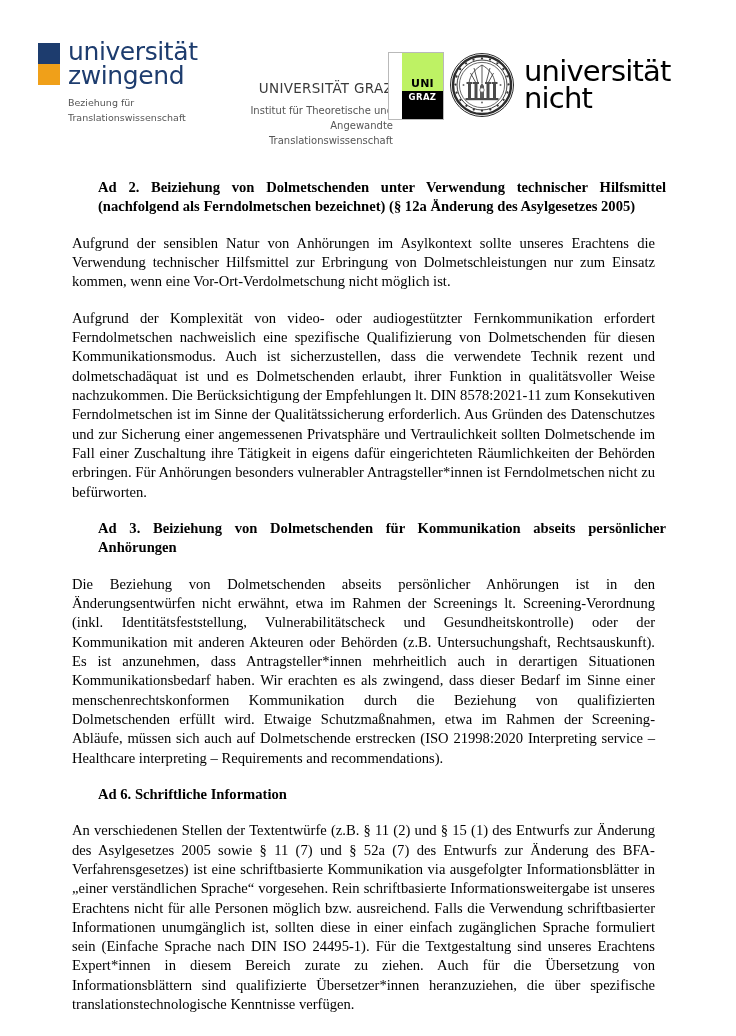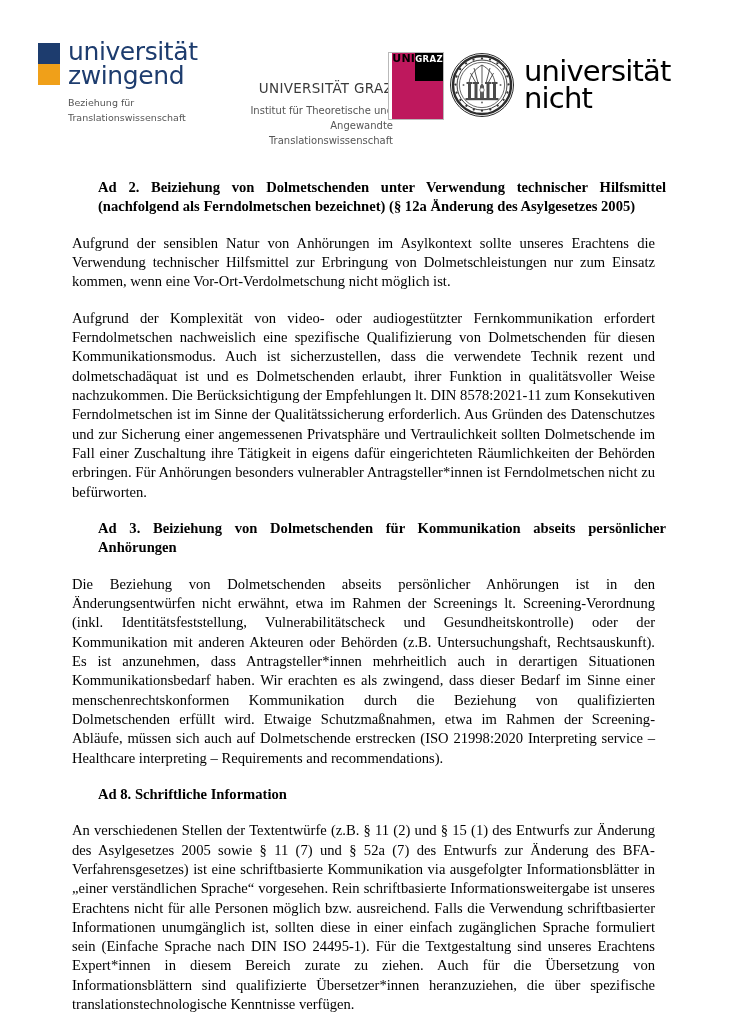--- a/index.html
+++ b/index.html
@@ -101,23 +101,24 @@
     width: 56px;
     height: 68px;
     border: 1px solid #b9b9b9;
     background: #ffffff;
     box-sizing: border-box;
     display: flex;
   }
   .graz-mark-strip { width: 13px; background: #ffffff; }
   .graz-mark-body {
     flex: 1;
-    background: #be185d;
+    background: #bef264;
     position: relative;
     display: flex;
+    flex-direction: column;
     justify-content: flex-end;
   }
   .graz-mark-uni {
     font-family: "DejaVu Sans", sans-serif;
     font-weight: bold;
     font-size: 11px;
     color: #000000;
     text-align: center;
     line-height: 1;
     padding-bottom: 2px;
@@ -284,17 +285,17 @@
   <p class="heading last-line-left">Ad 2. Beiziehung von Dolmetschenden unter Verwendung technischer Hilfsmittel (nachfolgend als Ferndolmetschen bezeichnet) (§ 12a Änderung des Asylgesetzes 2005)</p>
 
   <p class="para last-line-left">Aufgrund der sensiblen Natur von Anhörungen im Asylkontext sollte unseres Erachtens die Verwendung technischer Hilfsmittel zur Erbringung von Dolmetschleistungen nur zum Einsatz kommen, wenn eine Vor-Ort-Verdolmetschung nicht möglich ist.</p>
 
   <p class="para last-line-left">Aufgrund der Komplexität von video- oder audiogestützter Fernkommunikation erfordert Ferndolmetschen nachweislich eine spezifische Qualifizierung von Dolmetschenden für diesen Kommunikationsmodus. Auch ist sicherzustellen, dass die verwendete Technik rezent und dolmetschadäquat ist und es Dolmetschenden erlaubt, ihrer Funktion in qualitätsvoller Weise nachzukommen. Die Berücksichtigung der Empfehlungen lt. DIN 8578:2021-11 zum Konsekutiven Ferndolmetschen ist im Sinne der Qualitätssicherung erforderlich. Aus Gründen des Datenschutzes und zur Sicherung einer angemessenen Privatsphäre und Vertraulichkeit sollten Dolmetschende im Fall einer Zuschaltung ihre Tätigkeit in eigens dafür eingerichteten Räumlichkeiten der Behörden erbringen. Für Anhörungen besonders vulnerabler Antragsteller*innen ist Ferndolmetschen nicht zu befürworten.</p>
 
   <p class="heading last-line-left">Ad 3. Beiziehung von Dolmetschenden für Kommunikation abseits persönlicher Anhörungen</p>
 
   <p class="para last-line-left">Die Beziehung von Dolmetschenden abseits persönlicher Anhörungen ist in den Änderungsentwürfen nicht erwähnt, etwa im Rahmen der Screenings lt. Screening-Verordnung (inkl. Identitätsfeststellung, Vulnerabilitätscheck und Gesundheitskontrolle) oder der Kommunikation mit anderen Akteuren oder Behörden (z.B. Untersuchungshaft, Rechtsauskunft). Es ist anzunehmen, dass Antragsteller*innen mehrheitlich auch in derartigen Situationen Kommunikationsbedarf haben. Wir erachten es als zwingend, dass dieser Bedarf im Sinne einer menschenrechtskonformen Kommunikation durch die Beziehung von qualifizierten Dolmetschenden erfüllt wird. Etwaige Schutzmaßnahmen, etwa im Rahmen der Screening-Abläufe, müssen sich auch auf Dolmetschende erstrecken (ISO 21998:2020 Interpreting service – Healthcare interpreting – Requirements and recommendations).</p>
 
-  <p class="heading last-line-left">Ad 8. Schriftliche Information</p>
+  <p class="heading last-line-left">Ad 6. Schriftliche Information</p>
 
   <p class="para last-line-left">An verschiedenen Stellen der Textentwürfe (z.B.  § 11 (2) und § 15 (1) des Entwurfs zur Änderung des Asylgesetzes 2005 sowie § 11 (7) und § 52a (7) des Entwurfs zur Änderung des BFA-Verfahrensgesetzes) ist eine schriftbasierte Kommunikation via ausgefolgter Informationsblätter in „einer verständlichen Sprache“ vorgesehen. Rein schriftbasierte Informationsweitergabe ist unseres Erachtens nicht für alle Personen möglich bzw. ausreichend. Falls die Verwendung schriftbasierter Informationen unumgänglich ist, sollten diese in einer einfach zugänglichen Sprache formuliert sein (Einfache Sprache nach DIN ISO 24495-1). Für die Textgestaltung sind unseres Erachtens Expert*innen in diesem Bereich zurate zu ziehen. Auch für die Übersetzung von Informationsblättern sind qualifizierte Übersetzer*innen heranzuziehen, die über spezifische translationstechnologische Kenntnisse verfügen.</p>
 
 </div>
 
 </body></html>

